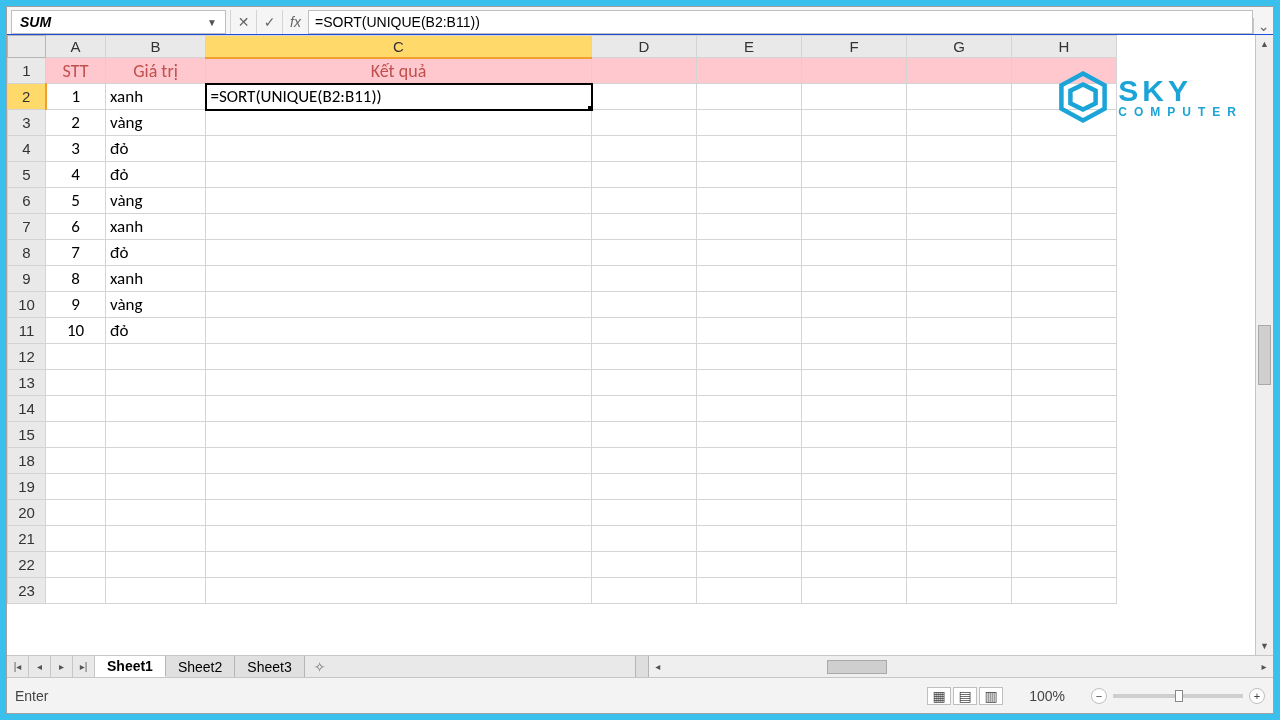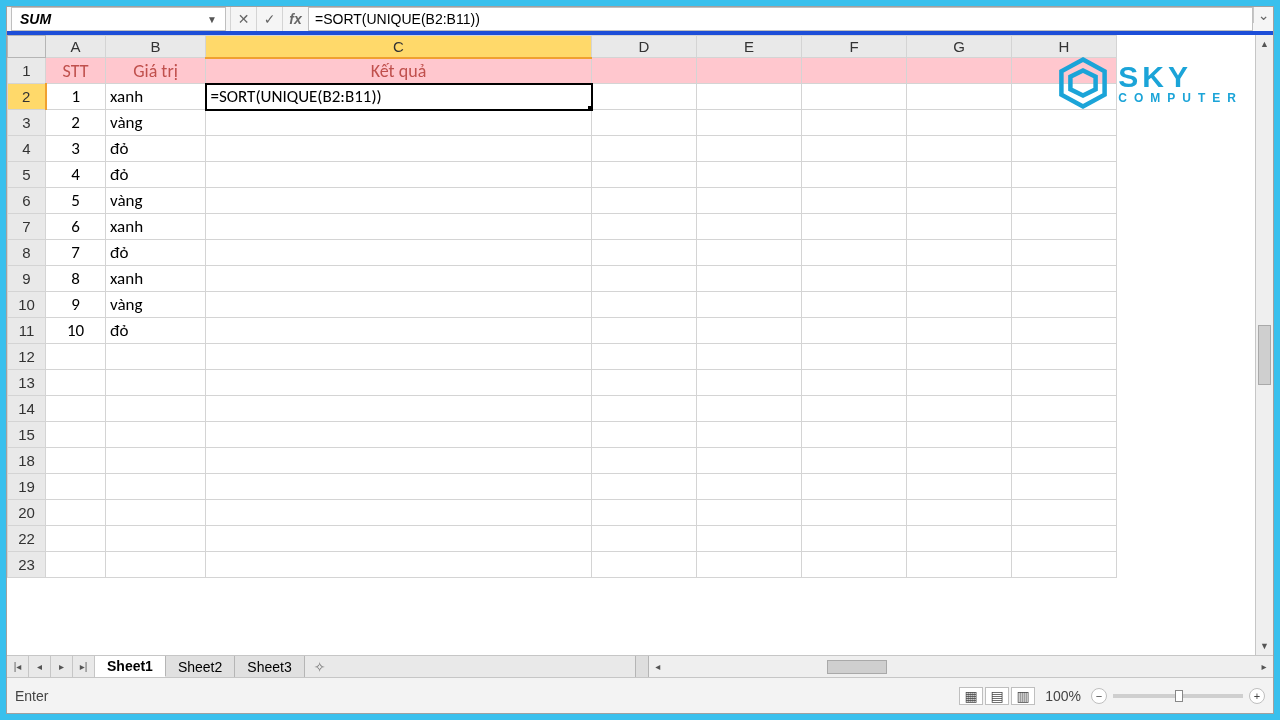--- a/index.html
+++ b/index.html
@@ -1,23 +1,23 @@
 <!DOCTYPE html>
 <html><head>
 <meta charset="utf-8">
 <style>
 *{margin:0;padding:0;box-sizing:border-box;font-family:"Segoe UI",Tahoma,sans-serif;font-size:14px}
 body{background:#39c0ed;width:1280px;height:720px;overflow:hidden;position:relative}
 .window{position:absolute;top:6px;left:6px;right:6px;bottom:6px;background:#fff;border:1px solid #a0a0a0;display:flex;flex-direction:column}
 
-.fbar{display:flex;align-items:flex-start;height:28px;border-bottom:4px solid #1d4ed8;background:#f5f5f5}
+.fbar{display:flex;align-items:flex-end;height:28px;border-bottom:1px solid #1d4ed8;background:#f5f5f5}
 .namebox{width:215px;height:24px;margin:0 4px;display:flex;align-items:center;background:#fff;border:1px solid #bfbfbf;padding:0 8px;font-style:italic;font-weight:600}
 .namebox .dd{margin-left:auto;font-size:10px;color:#555}
 .fbar .btn{width:26px;height:24px;display:flex;align-items:center;justify-content:center;color:#666;border-left:1px solid #d4d4d4}
-.fbar .fx{font-style:italic;font-weight:bold;font-family:"Times New Roman",serif}
+.fbar .fx{font-style:italic;font-weight:normal;font-family:"Times New Roman",serif}
 .finput{flex:1;height:24px;border:1px solid #bfbfbf;background:#fff;padding:0 6px;display:flex;align-items:center;font-family:Calibri,sans-serif;font-size:17px}
 .fexpand{width:20px;display:flex;align-items:center;justify-content:center;color:#666;border-left:1px solid #c6c6c6}
 
 .gridwrap{flex:1;display:flex;overflow:hidden;position:relative}
 .sheet{flex:1;overflow:hidden;position:relative}
 table{border-collapse:collapse;table-layout:fixed}
 th,td{border:1px solid #d4d4d4;height:26px;padding:0 4px;text-align:left;vertical-align:middle;font-family:Calibri,sans-serif;font-size:17px;white-space:nowrap;overflow:hidden}
 th{background:#e9e9e9;font-weight:normal;text-align:center;color:#333;font-size:15px;font-family:"Segoe UI",sans-serif}
 .corner{background:#e9e9e9;border:1px solid #b5b5b5}
 tr.hrow th{height:22px}
@@ -39,26 +39,26 @@
 .tabs .newtab{width:30px;display:flex;align-items:center;justify-content:center;color:#777}
 .tabs .spl{width:14px;background:#dedede;border-left:1px solid #b5b5b5;border-right:1px solid #b5b5b5;margin-left:300px}
 .tabs .hbar{flex:1;display:flex;align-items:center;background:#efefef}
 .tabs .har{width:18px;text-align:center;color:#555;font-size:10px}
 .tabs .htrack{flex:1;position:relative;height:14px}
 .tabs .hthumb{position:absolute;left:160px;width:60px;top:0;bottom:0;background:#cfcfcf;border:1px solid #a9a9a9}
 
 .status{height:36px;display:flex;align-items:center;border-top:1px solid #c6c6c6;background:#f3f3f3;padding:14px 8px;color:#444;font-size:13px}
 .status .sp{flex:1}
 .status .vbtn{width:24px;height:18px;border:1px solid #bfbfbf;margin-left:2px;display:flex;align-items:center;justify-content:center;font-size:10px;background:#fff}
-.status .zoom{margin:0 10px}
+.status .zoom{margin:0 26px}
 .status .slider{width:130px;height:4px;background:#cfcfcf;position:relative;margin:0 6px}
 .status .slider .kn{position:absolute;left:62px;top:-4px;width:8px;height:12px;background:#fff;border:1px solid #888}
 .status .pm{width:16px;height:16px;border:1px solid #bfbfbf;border-radius:8px;display:flex;align-items:center;justify-content:center;font-size:11px;background:#fff}
 
-.wm{position:absolute;top:21px;right:30px;display:flex;align-items:center;gap:8px;pointer-events:none}
+.wm{position:absolute;top:35px;right:30px;display:flex;align-items:center;gap:8px;pointer-events:none}
 .wm svg{width:54px;height:54px}
 .wm .t1{font-size:30px;font-weight:700;color:#1ba4d8;letter-spacing:4px;line-height:1}
 .wm .t2{font-size:12px;font-weight:600;color:#1ba4d8;letter-spacing:7px;line-height:1}
 </style>
 </head>
 <body>
 
 <div class="window">
 
   <div class="fbar">
@@ -290,20 +290,31 @@
               <td></td>
               <td></td>
               <td></td>
               <td></td>
               <td></td>
               <td></td>
               <td></td>
               <td></td>
             </tr>
             <tr>
+              <th class="rowh">21</th>
+              <td></td>
+              <td></td>
+              <td></td>
+              <td></td>
+              <td></td>
+              <td></td>
+              <td></td>
+              <td></td>
+            </tr>
+            <tr>
               <th class="rowh">22</th>
               <td></td>
               <td></td>
               <td></td>
               <td></td>
               <td></td>
               <td></td>
               <td></td>
               <td></td>
             </tr>

